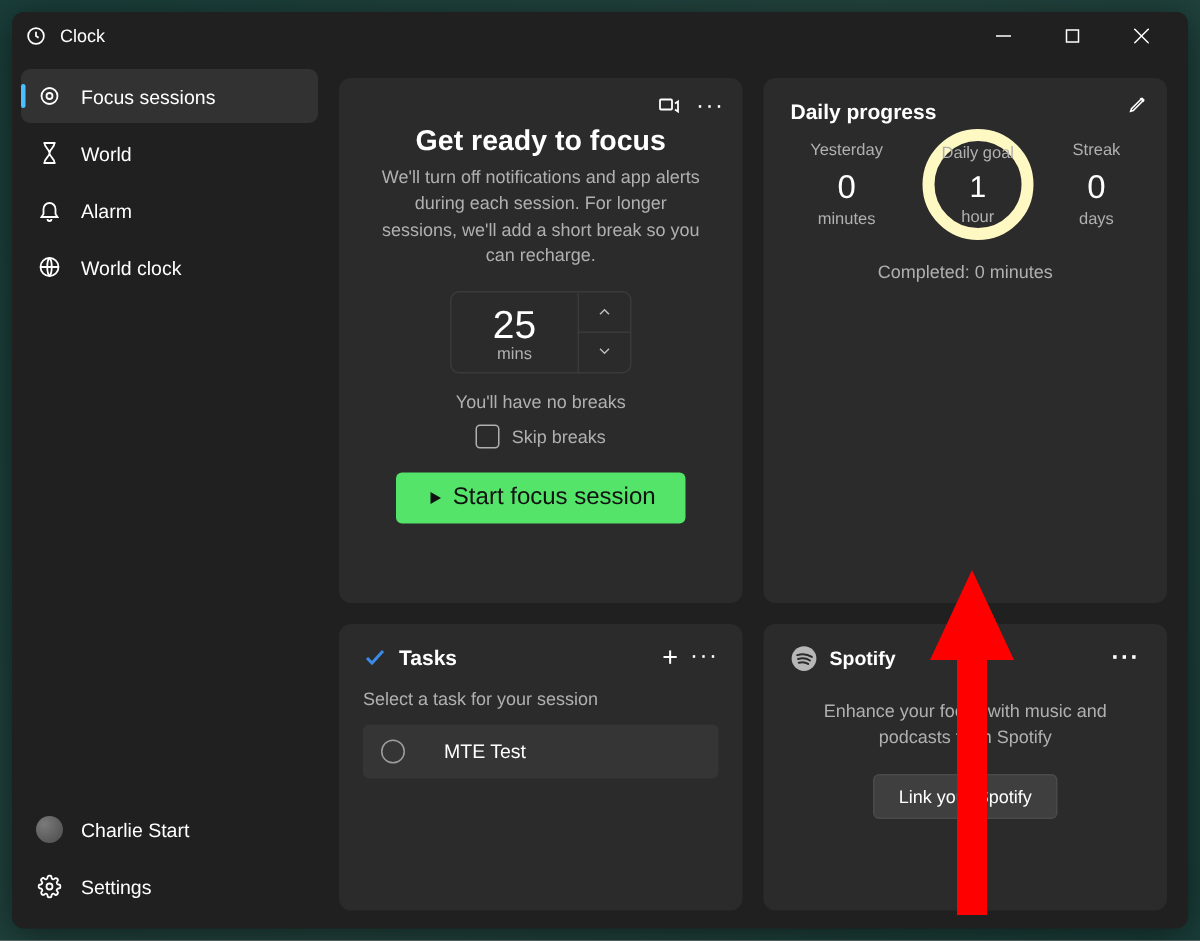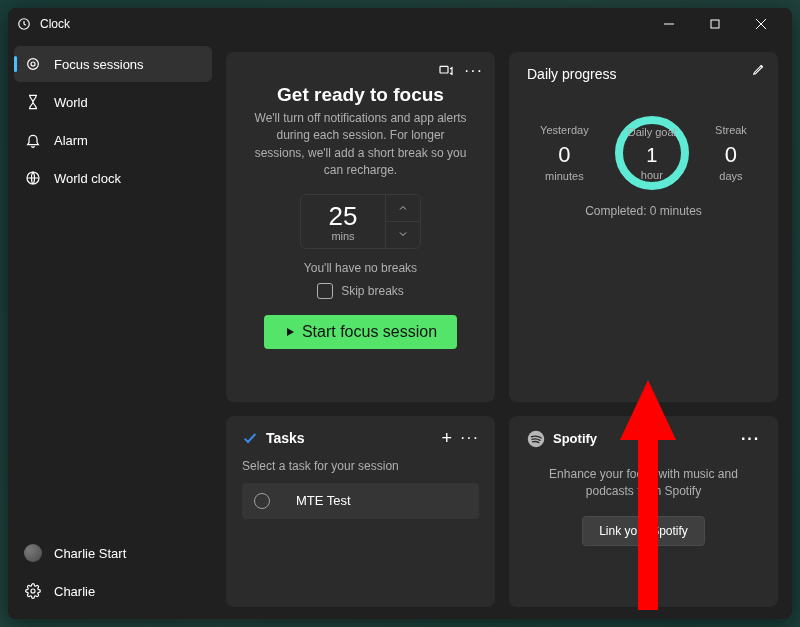--- a/index.html
+++ b/index.html
@@ -280,22 +280,22 @@
     height: 16px;
     border: 1.5px solid #9e9e9e;
     border-radius: 50%;
   }
   .progress-card {
     grid-column: 2;
     grid-row: 1;
   }
   .card-title {
     font-size: 14px;
-    font-weight: 400;
-    margin-bottom: 34px;
+    font-weight: 700;
+    margin-bottom: 4px;
   }
   .stats {
     display: flex;
     justify-content: space-around;
     align-items: center;
     margin-bottom: 14px;
   }
   .stat {
     text-align: center;
   }
@@ -310,21 +310,21 @@
   }
   .stat-unit {
     font-size: 11px;
     color: var(--text-muted);
     margin-top: 2px;
   }
   .ring {
     width: 74px;
     height: 74px;
     border-radius: 50%;
-    border: 8px solid #5eead4;
+    border: 8px solid #fef9c3;
     display: flex;
     flex-direction: column;
     align-items: center;
     justify-content: center;
   }
   .completed {
     text-align: center;
     font-size: 12px;
     color: var(--text-muted);
   }
@@ -441,21 +441,21 @@
           <span class="avatar"></span>
           <span>Charlie Start</span>
         </div>
         <div class="footer-item">
           <span class="nav-icon">
             <svg width="16" height="16" viewBox="0 0 24 24" fill="none" stroke="#fff" stroke-width="1.8">
                 <circle cx="12" cy="12" r="3"></circle>
                 <path d="M19.4 15a1.7 1.7 0 00.34 1.87l.06.06a2 2 0 11-2.83 2.83l-.06-.06a1.7 1.7 0 00-1.87-.34 1.7 1.7 0 00-1 1.56V21a2 2 0 01-4 0v-.09a1.7 1.7 0 00-1-1.56 1.7 1.7 0 00-1.87.34l-.06.06a2 2 0 11-2.83-2.83l.06-.06a1.7 1.7 0 00.34-1.87 1.7 1.7 0 00-1.56-1H3a2 2 0 010-4h.09a1.7 1.7 0 001.56-1 1.7 1.7 0 00-.34-1.87l-.06-.06a2 2 0 112.83-2.83l.06.06a1.7 1.7 0 001.87.34H9a1.7 1.7 0 001-1.56V3a2 2 0 014 0v.09a1.7 1.7 0 001 1.56 1.7 1.7 0 001.87-.34l.06-.06a2 2 0 112.83 2.83l-.06.06a1.7 1.7 0 00-.34 1.87V9a1.7 1.7 0 001.56 1H21a2 2 0 010 4h-.09a1.7 1.7 0 00-1.56 1z"></path>
               </svg>
           </span>
-          <span>Charlie</span>
+          <span>Settings</span>
         </div>
       </div>
     </div>
 
     <div class="content">
 
       <div class="card focus-card">
         <div class="card-icons">
           <span>
             <svg width="16" height="16" viewBox="0 0 24 24" fill="none" stroke="#fff" stroke-width="1.8">

